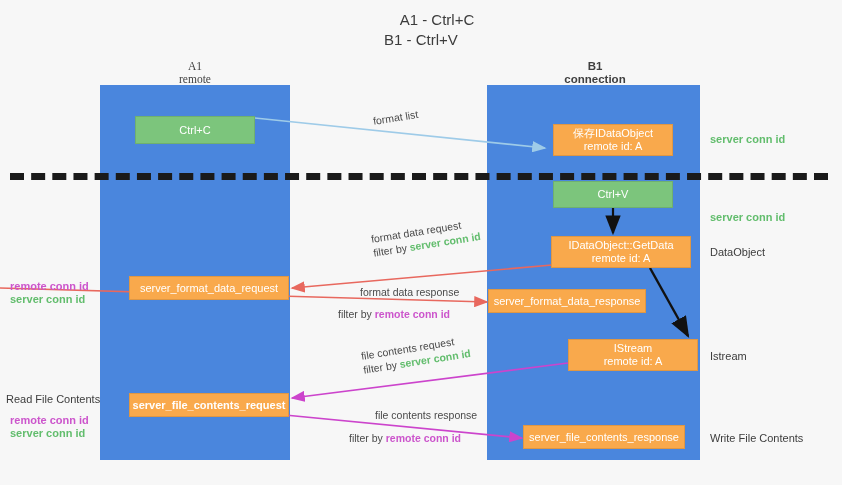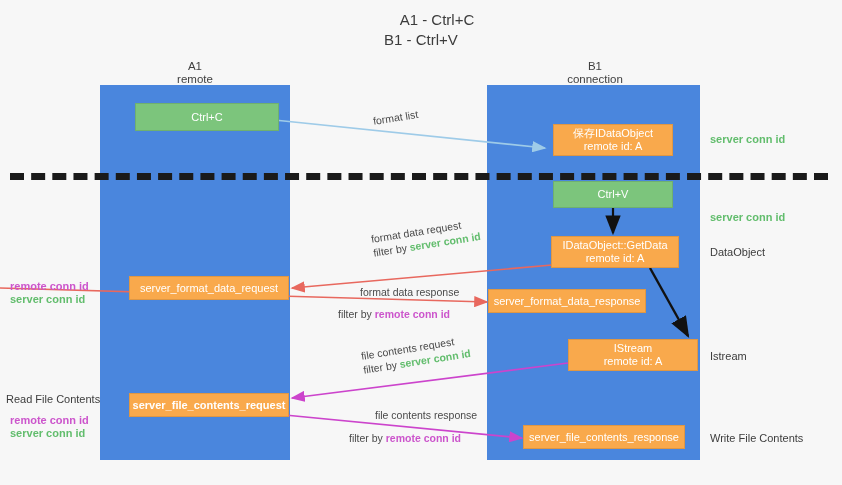--- a/index.html
+++ b/index.html
@@ -36,25 +36,25 @@
   .dashline{position:absolute;height:0;border-top:7px dashed #1a1a1a;}
 </style>
 </head>
 <body>
 
 <div class="stage">
 
   <div class="title" style="top:10px;padding-left:32px;">A1 - Ctrl+C</div>
   <div class="title" style="top:30px;">B1 - Ctrl+V</div>
 
-  <div class="colhead" style="left:120px;top:60px;width:150px;">
+  <div class="colhead" style="left:120px;top:60px;width:150px;font-family:Liberation Serif, serif;">
     <div>A1</div>
     <div>remote</div>
   </div>
-  <div class="colhead" style="left:520px;top:60px;width:150px;">
+  <div class="colhead" style="left:520px;top:60px;width:150px;font-weight:bold;">
     <div>B1</div>
     <div>connection</div>
   </div>
 
   <div class="lane" style="left:100px;top:85px;width:190px;height:375px;"></div>
   <div class="lane" style="left:487px;top:85px;width:213px;height:375px;"></div>
 
   <svg class="layer">
     <defs>
       <marker id="ah-blue" markerWidth="9" markerHeight="7" refX="8" refY="3.5" orient="auto">
@@ -81,34 +81,34 @@
 
     <path d="M650,268 L688,336" stroke="#111111" stroke-width="2.4" fill="none" marker-end="url(#ah-blk)"></path>
 
     <path d="M568,363 L292,398" stroke="#cc44cc" stroke-width="1.6" fill="none" marker-end="url(#ah-mag)"></path>
 
     <path d="M130,400 L522,438" stroke="#cc44cc" stroke-width="1.6" fill="none" marker-end="url(#ah-mag)"></path>
   </svg>
 
   <div class="dashline" style="left:10px;top:173px;width:818px;"></div>
 
-  <div class="node green" style="left:135px;top:103px;width:144px;height:28px;">
+  <div class="node green" style="left:135px;top:116px;width:120px;height:28px;">
     <div>Ctrl+C</div>
   </div>
 
   <div class="node orange" style="left:553px;top:124px;width:120px;height:32px;">
     <div>保存IDataObject</div>
     <div>remote id: A</div>
   </div>
 
   <div class="node green" style="left:553px;top:181px;width:120px;height:27px;">
     <div>Ctrl+V</div>
   </div>
 
-  <div class="node orange" style="left:551px;top:236px;width:128px;height:32px;">
+  <div class="node orange" style="left:551px;top:236px;width:140px;height:32px;">
     <div>IDataObject::GetData</div>
     <div>remote id: A</div>
   </div>
 
   <div class="node orange" style="left:488px;top:289px;width:158px;height:24px;">
     <div>server_format_data_response</div>
   </div>
 
   <div class="node orange" style="left:129px;top:276px;width:160px;height:24px;">
     <div>server_format_data_request</div>

